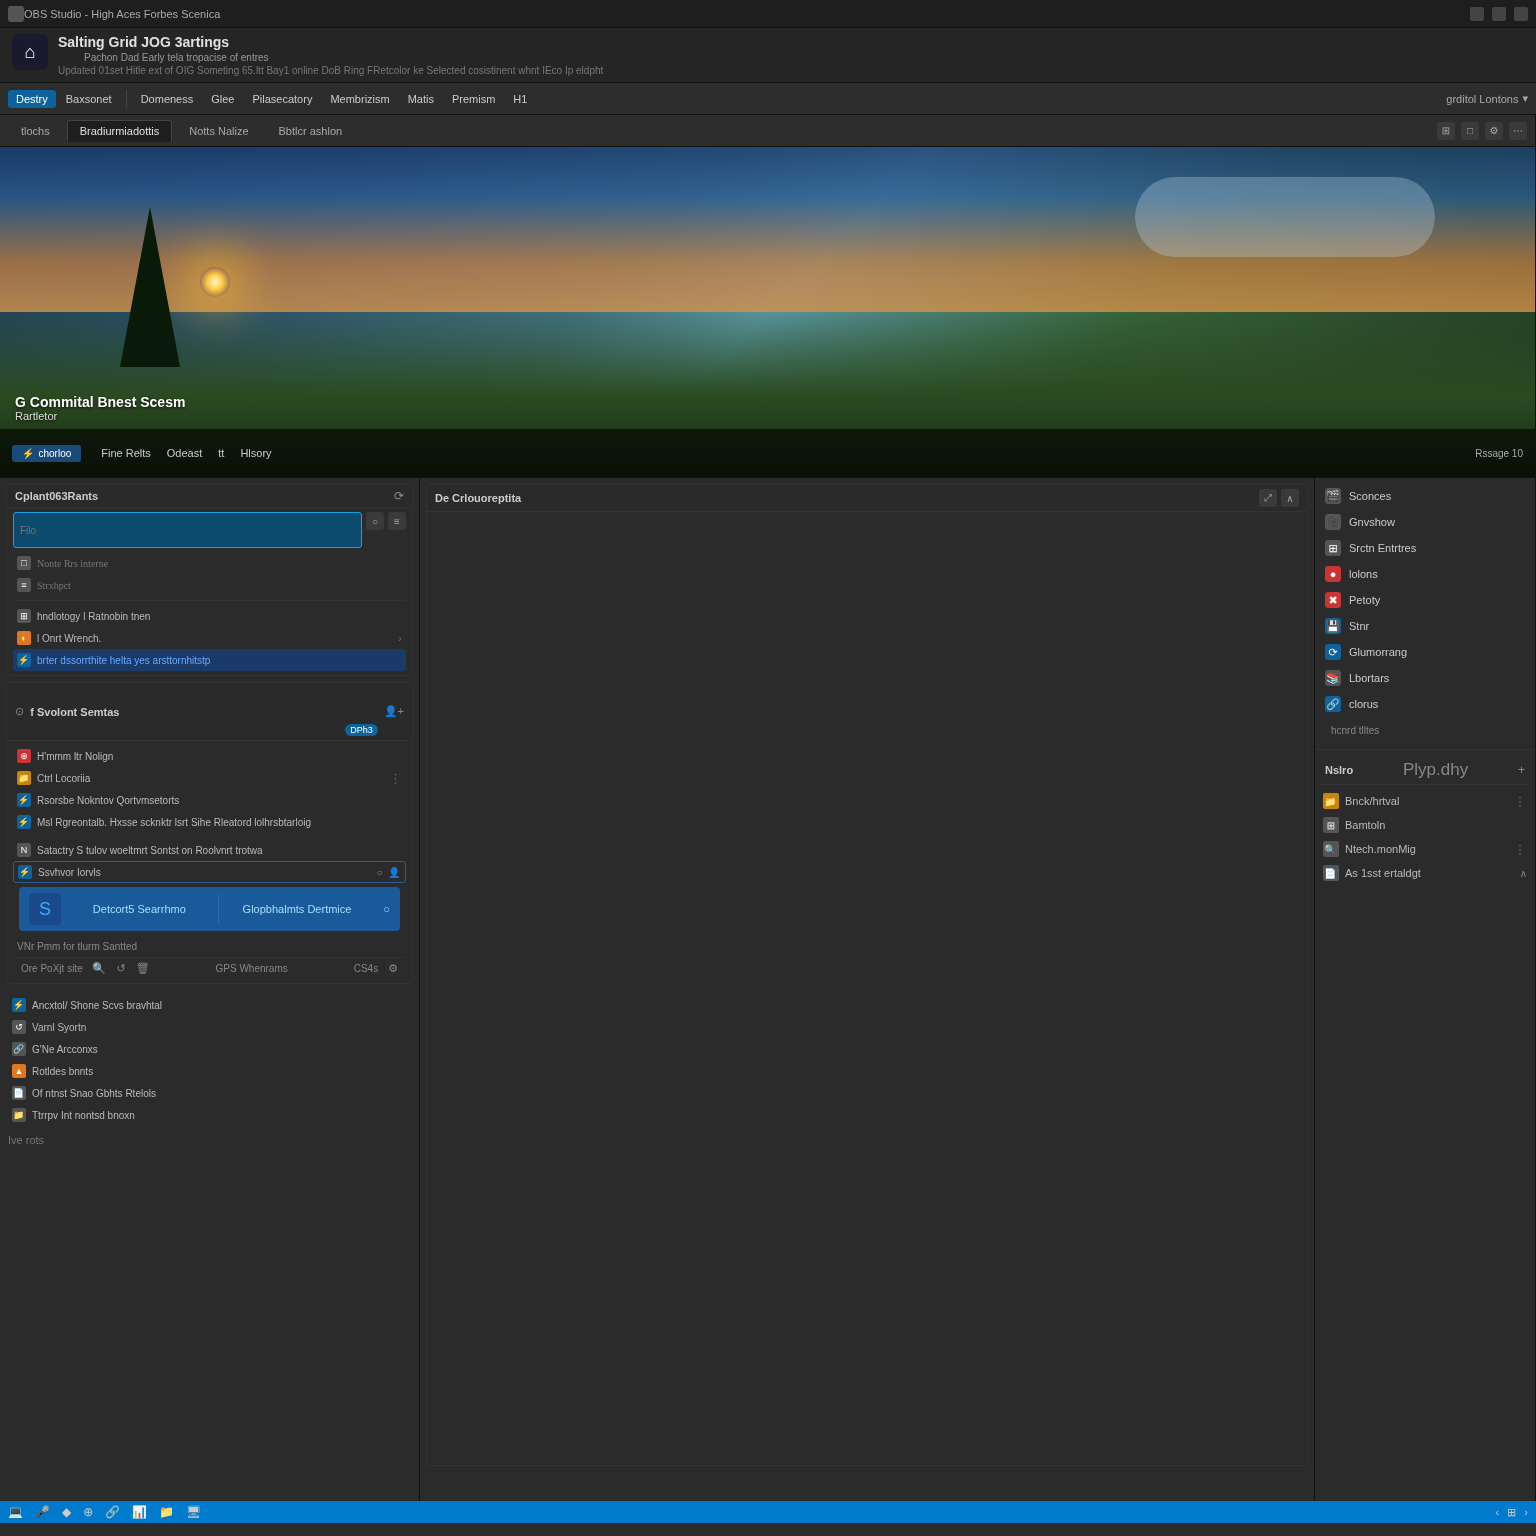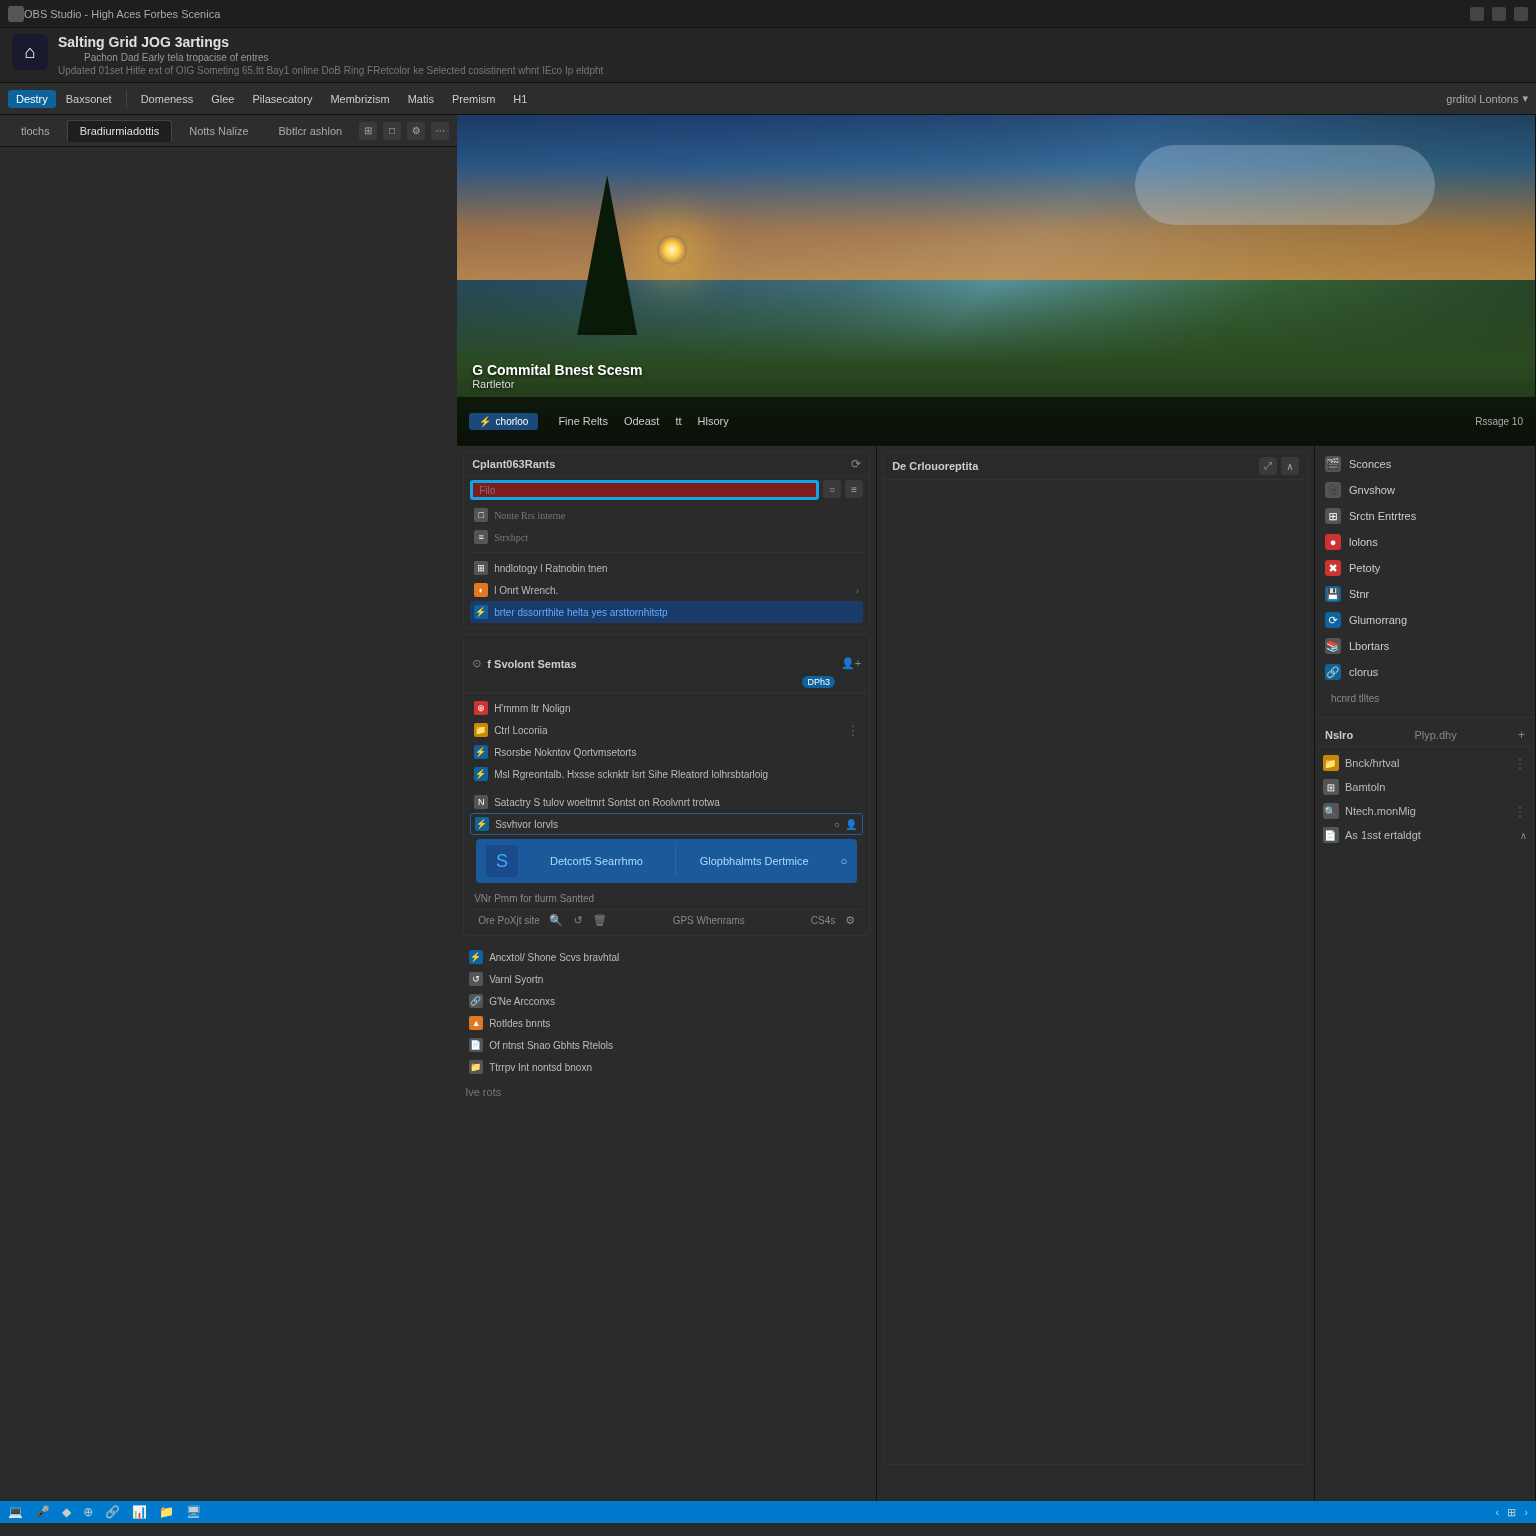--- a/index.html
+++ b/index.html
@@ -92,21 +92,21 @@
     
     #content-area {
       display: flex;
       height: calc(1536px - 28px - 58px - 32px - 32px);
     }
 
     
     #left-panel {
       flex: 1;
       display: flex;
-      flex-direction: row;
+      flex-direction: column;
       overflow: hidden;
       border-right: 1px solid #111;
     }
 
     
     #tab-bar {
       background: #2d2d2d;
       height: 32px;
       display: flex;
       align-items: center;
@@ -317,28 +317,28 @@
     .gps-row {
       display: flex;
       align-items: center;
       padding: 4px 8px;
       gap: 10px;
       border-top: 1px solid #333;
     }
 
     
     .filter-input {
-      background: #7f1d1d;
-      border: 3px solid #0ea5e9;
+      background: #0c4a6e;
+      border: 1px solid #0ea5e9;
       border-radius: 3px;
       color: #ccc;
       font-size: 10px;
       padding: 2px 6px;
       flex: 1;
-      height: 20px;
+      height: 36px;
     }
 
     
     .section-box {
       border: 1px solid #333;
       border-radius: 4px;
       margin: 6px;
       overflow: hidden;
     }
     .section-box-header {
@@ -648,21 +648,21 @@
               </div>
               <div class="right-panel-item">
                 <span class="rp-small-label">hcnrd tlltes</span>
               </div>
             </div>
           </div>
 
           <div style="padding:6px 4px;">
             <div style="display:flex;align-items:center;justify-content:space-between;padding:4px 6px;border-bottom:1px solid #333;margin-bottom:4px;">
               <span style="font-size:11px;color:#ccc;font-weight:bold;">Nslro</span>
-              <span style="font-size:11px;color:#888;">Plyp.dhy</span>
+              <span style="font-size:17px;color:#888;">Plyp.dhy</span>
               <span style="color:#888;cursor:pointer;font-size:12px;">+</span>
             </div>
             <div class="prop-row">
               <div class="prop-left">
                 <div class="prop-icon ic-folder">📁</div>
                 <span class="prop-label">Bnck/hrtval</span>
               </div>
               <span class="prop-menu-btn three-dots"></span>
             </div>
             <div class="prop-row">

